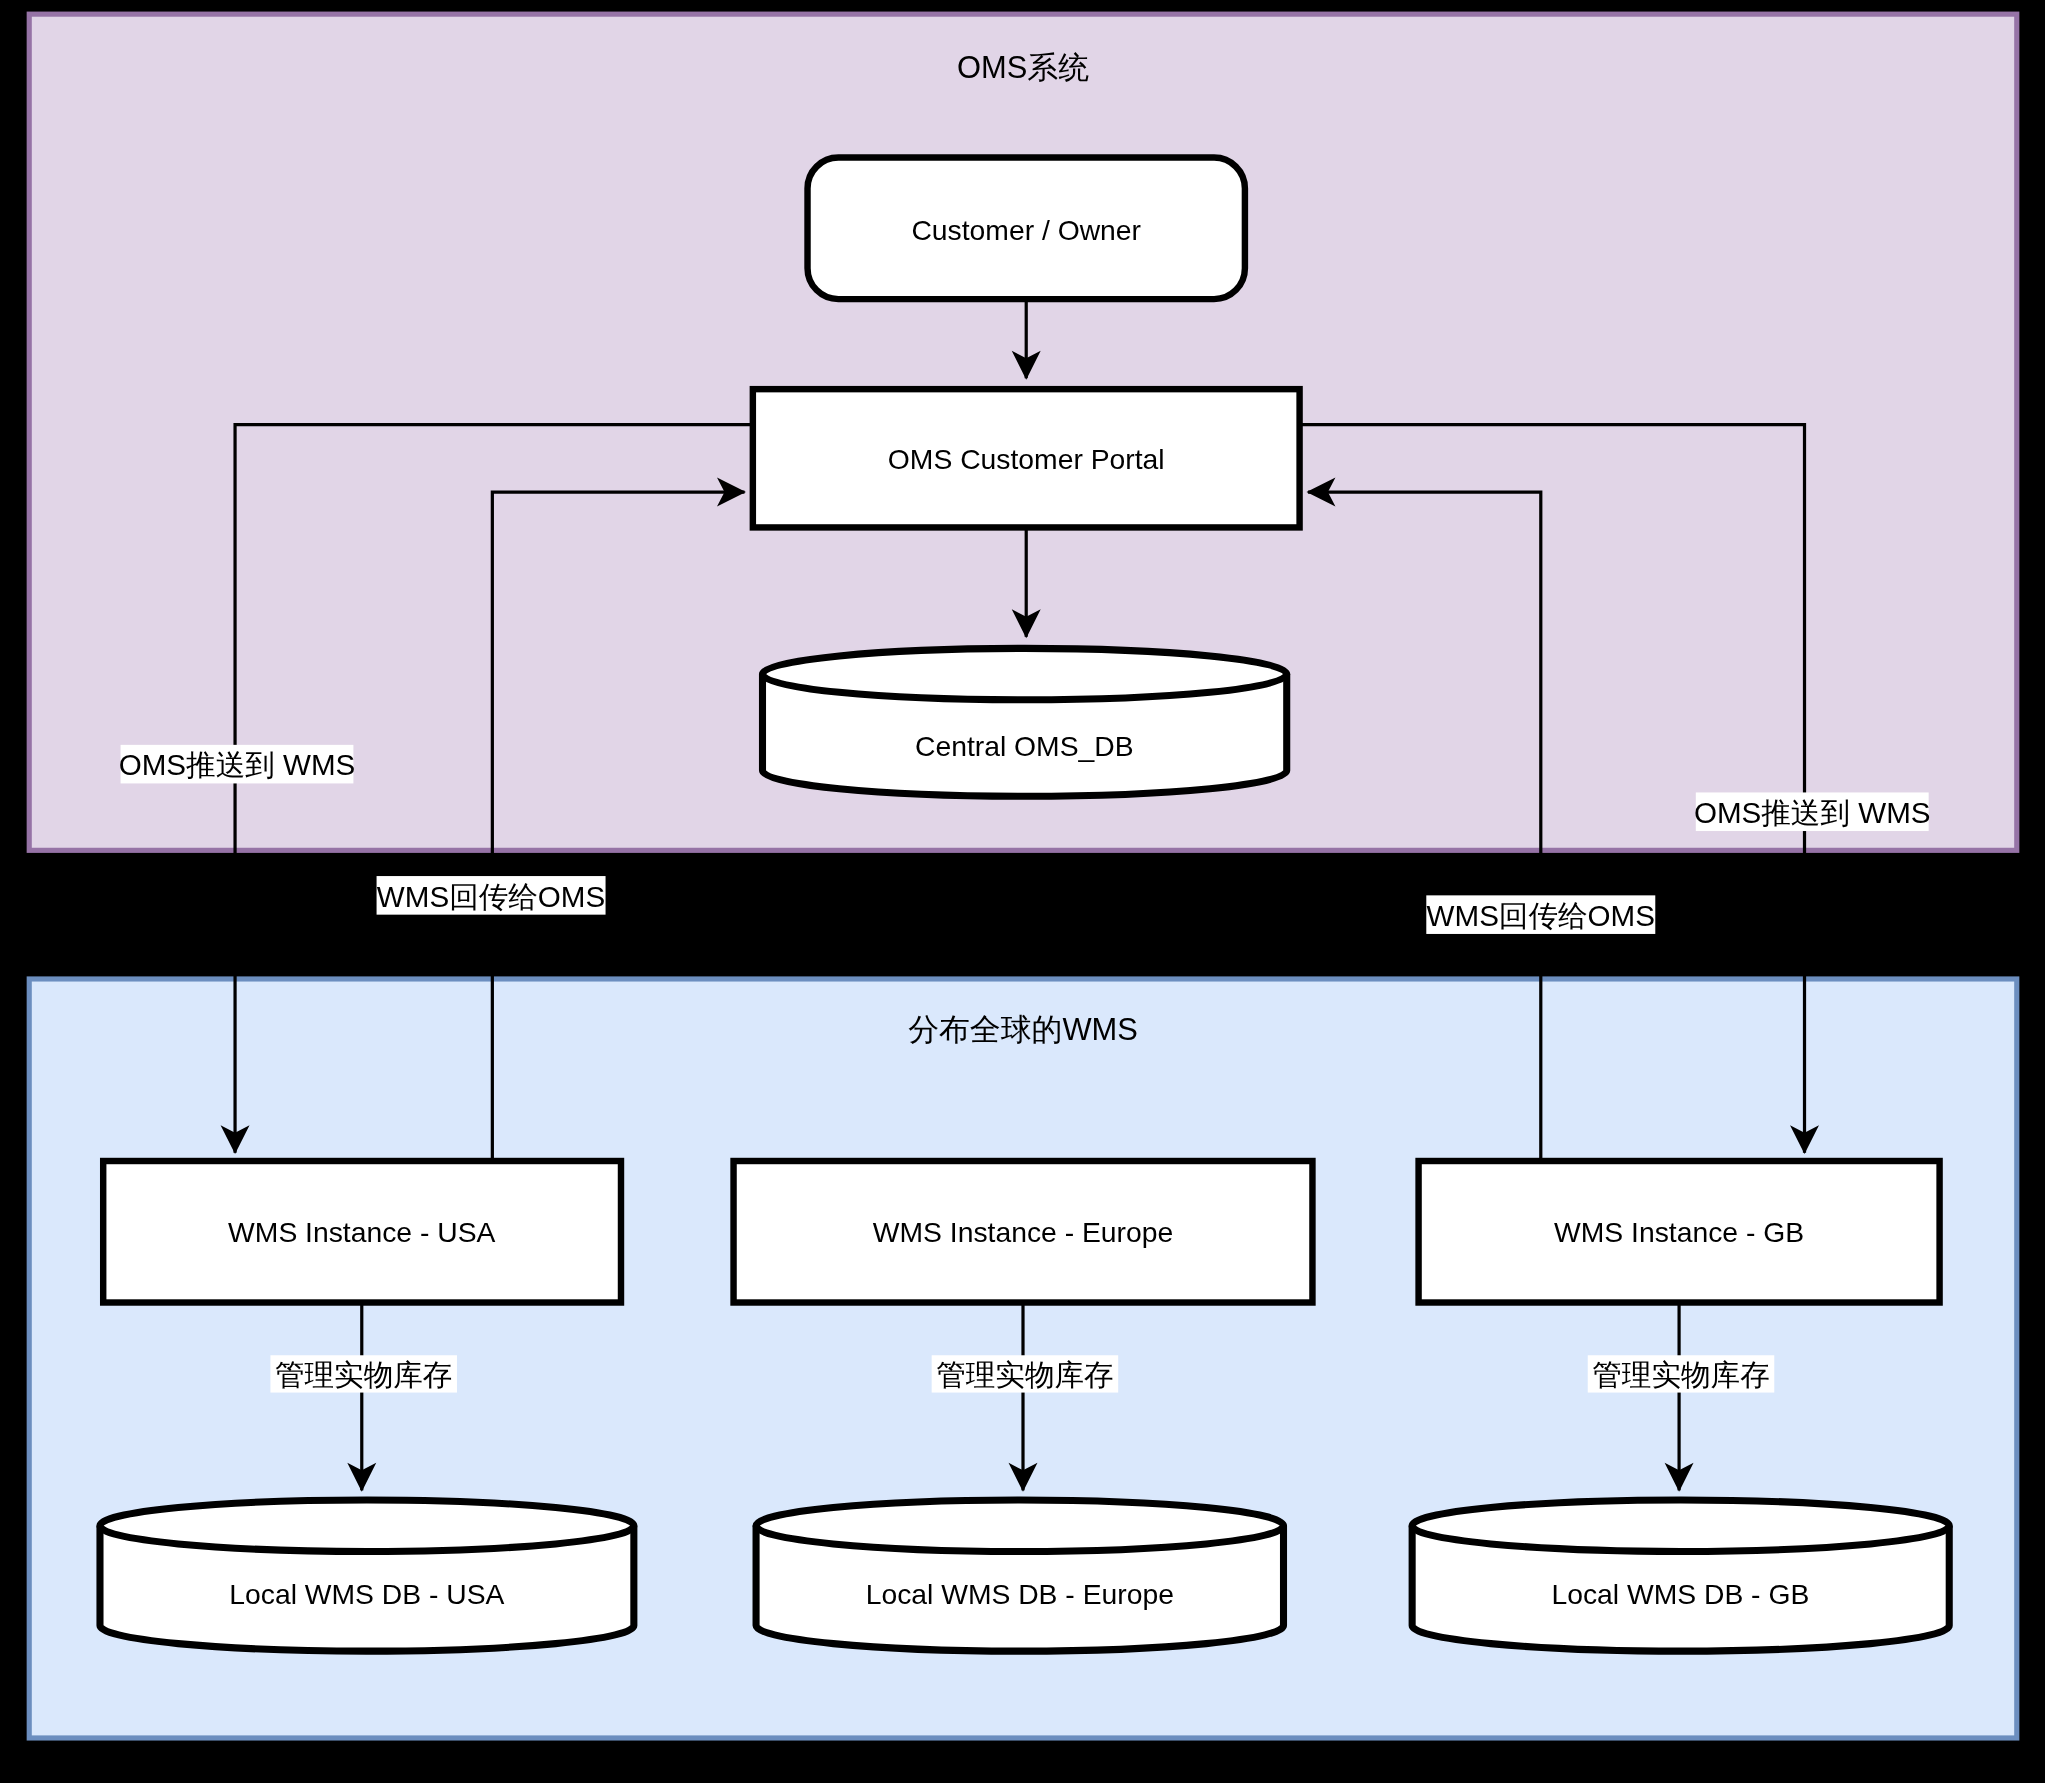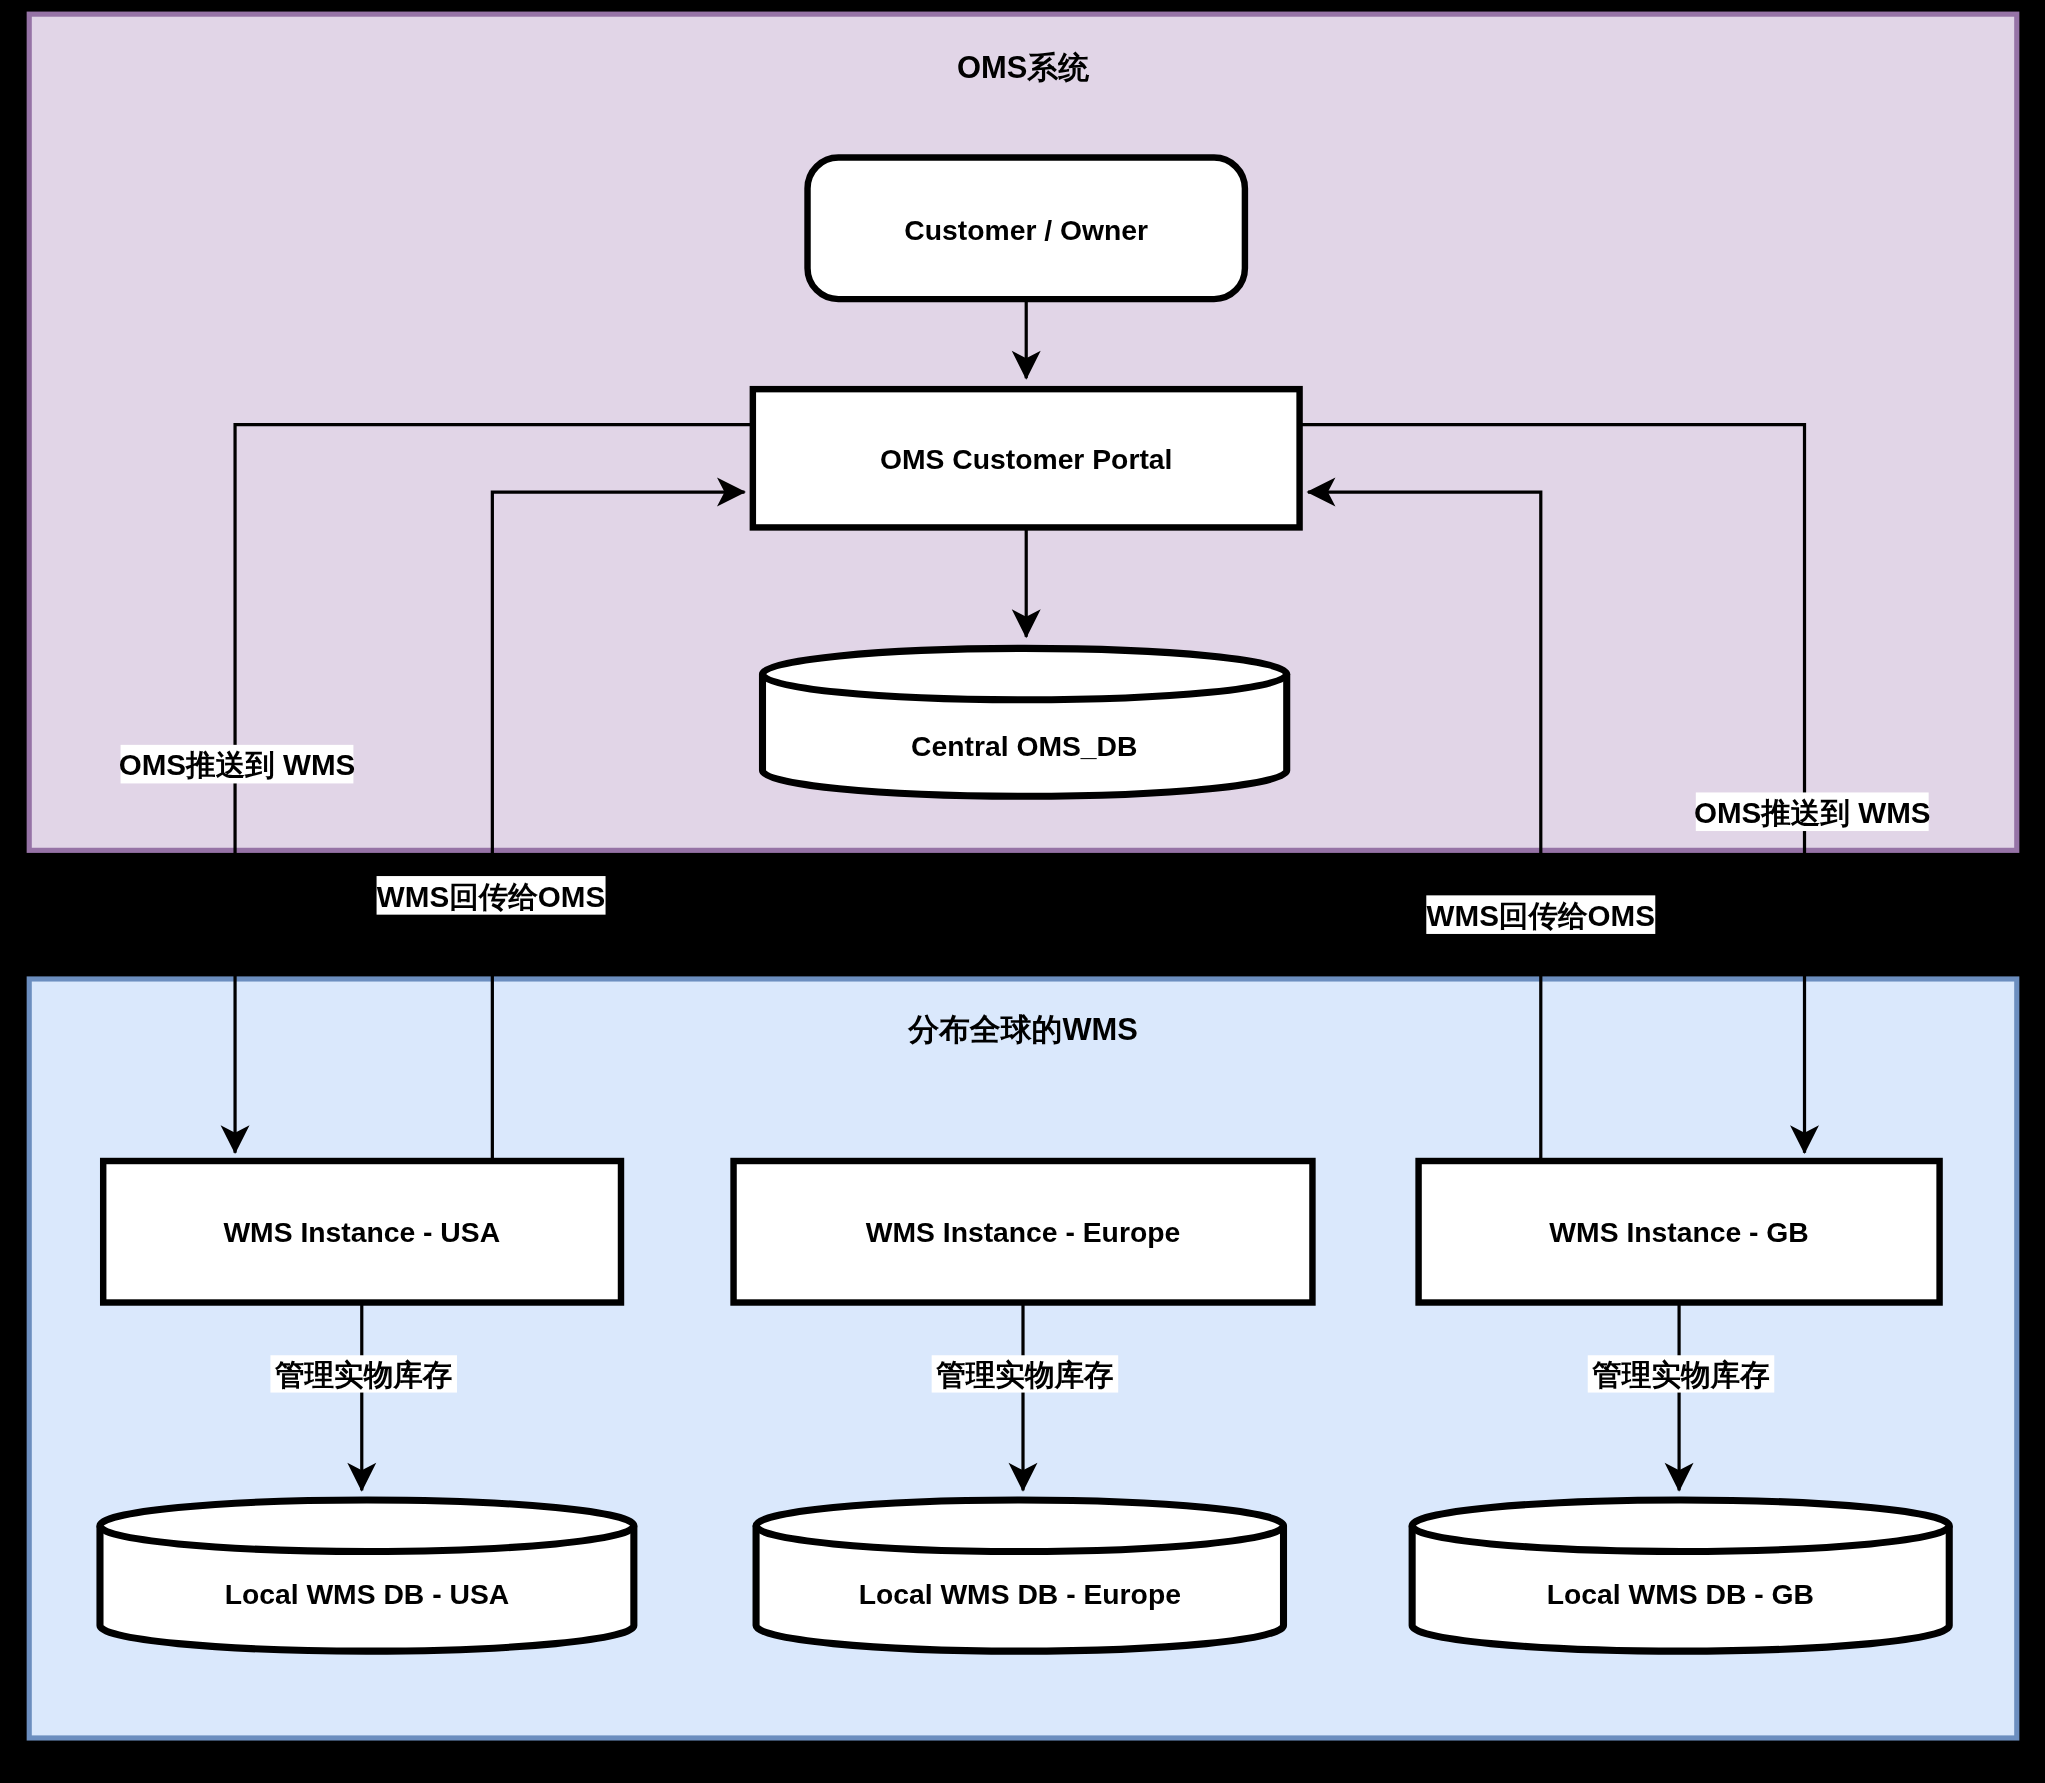--- a/index.html
+++ b/index.html
@@ -1,16 +1,16 @@
 <!DOCTYPE html>
 <html style="font-size:10.3px"><head>
 <meta charset="utf-8">
 <style>
   html,body{margin:0;padding:0;background:#000;}
-  .stage{width:1788px;height:1783px;font-weight:bold;}
+  .stage{width:1788px;height:1783px;}
   svg{display:block;width:2046px;height:1783px;}
   text{fill:#000;text-anchor:middle;dominant-baseline:central;
        font-family:"Liberation Sans","DejaVu Sans",sans-serif;}
   .node-label{font-size:44px;}
   .container-title{font-size:48px;}
   .edge-label{font-size:46px;}
   .container{stroke-width:8;}
   .node{stroke-width:10;}
   .cyl{stroke-width:11;}
   .edge{fill:none;stroke-width:5;}

